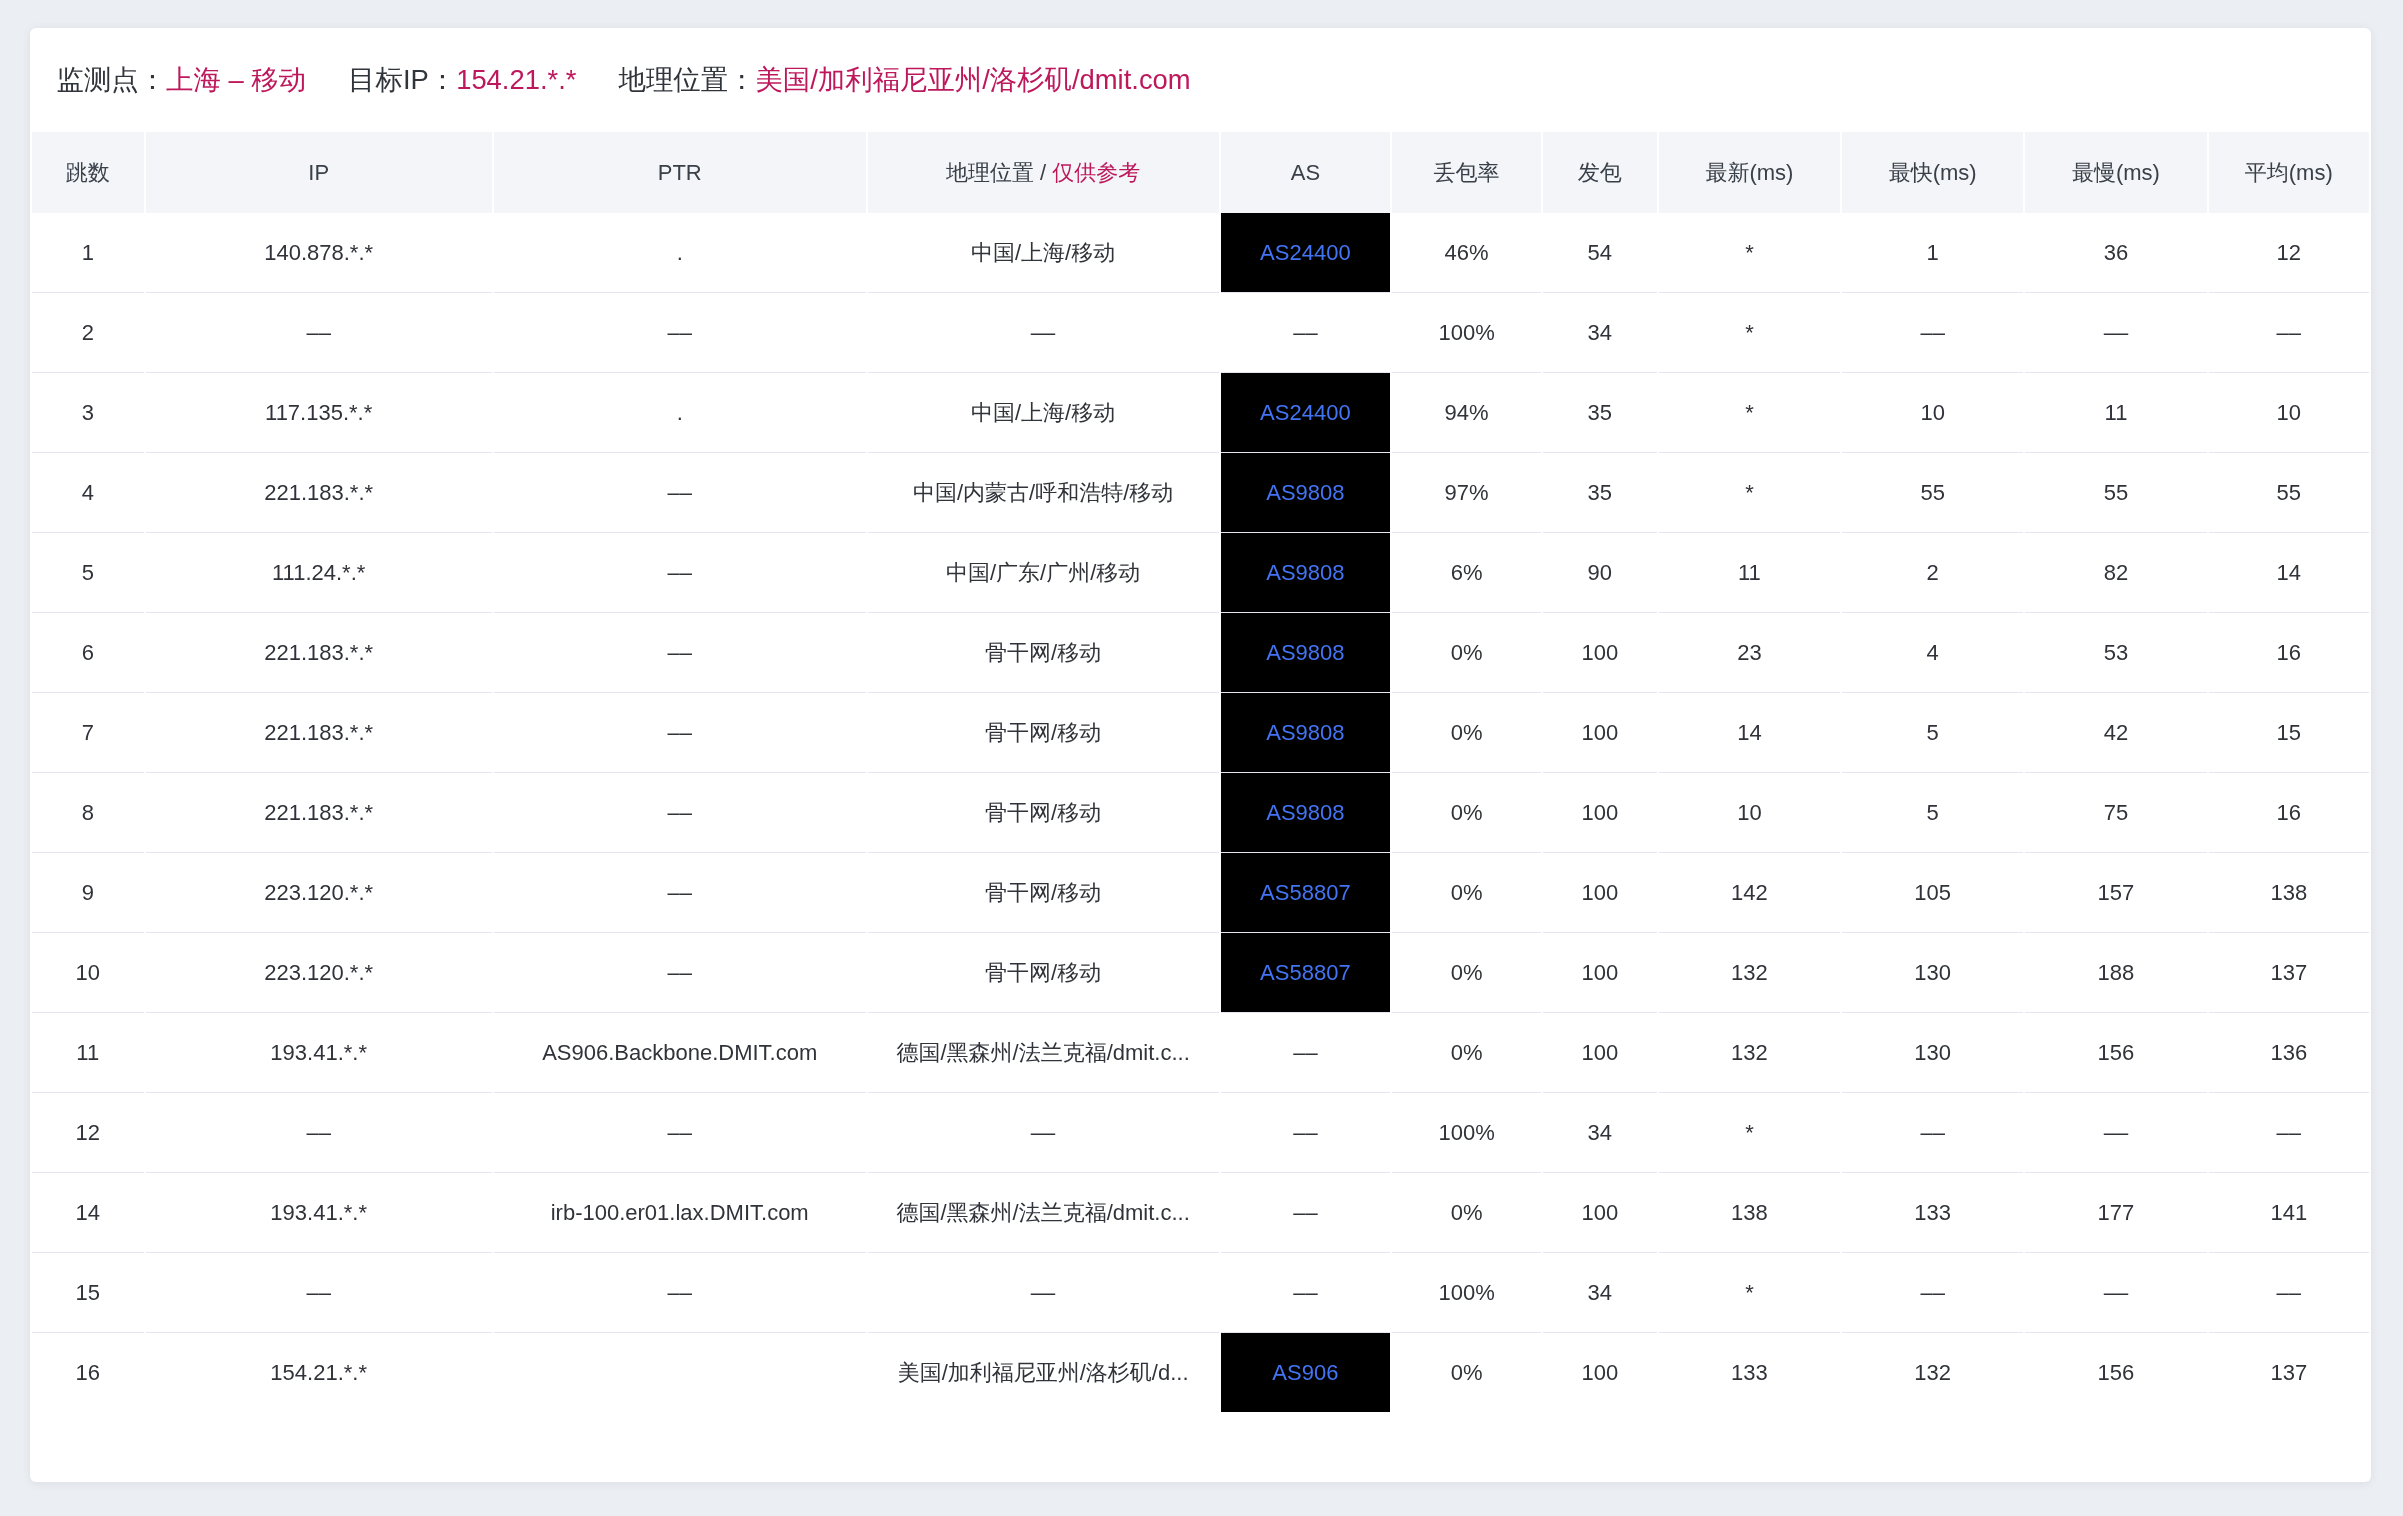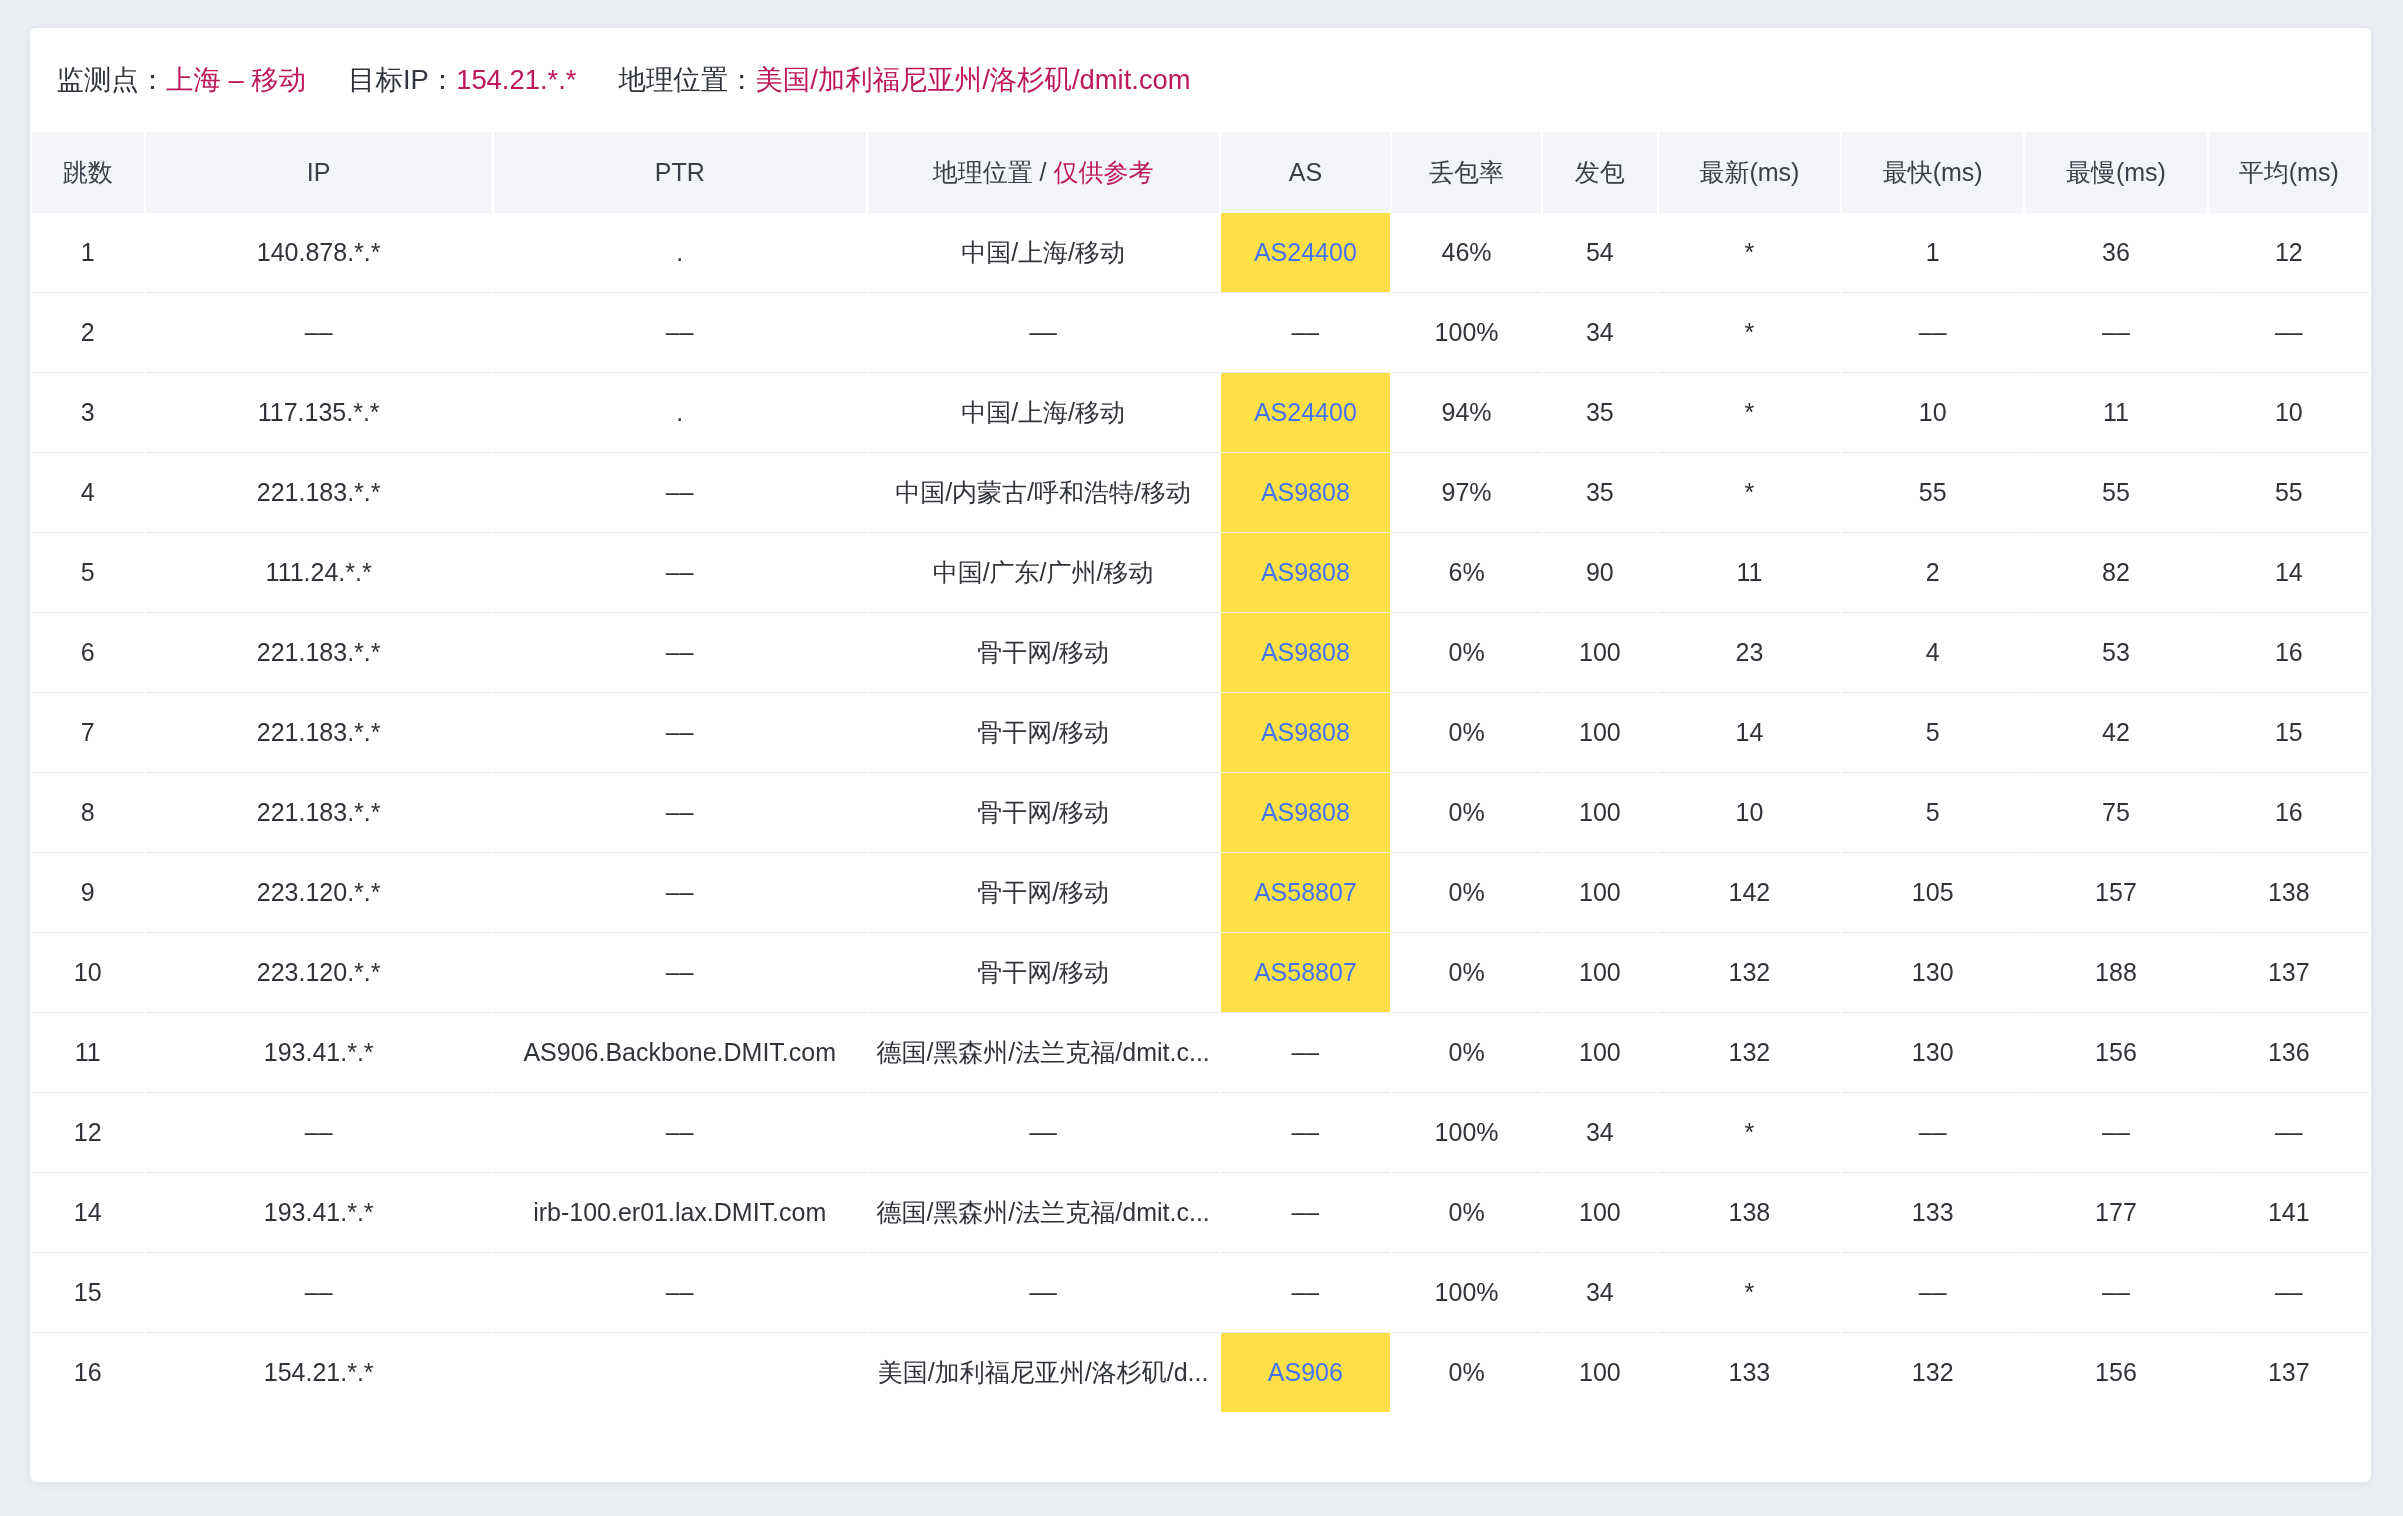--- a/index.html
+++ b/index.html
@@ -27,42 +27,42 @@
     white-space:nowrap;
   }
   .info-label{font-weight:500;color:#30343b;}
   .info-value{color:#be185d;text-decoration:none;margin-right:42px;cursor:pointer;}
   .info-value:last-child{margin-right:12px;}
   table.hops{
     width:100%;
     table-layout:fixed;
     border-collapse:separate;
     border-spacing:2.8px 0;
-    font-size:25px;
+    font-size:22px;
     color:#303339;
   }
   table.hops th{
     background:#f3f5f8;
     height:81px;
     font-weight:500;
     color:#3a4049;
     text-align:center;
     padding:0 5.7px;
     overflow:hidden;white-space:nowrap;text-overflow:ellipsis;
   }
   table.hops td{
     height:79px;
     border-bottom:0.9px solid #e4e8ee;
     text-align:center;
     vertical-align:middle;
     padding:0 5.7px;
     overflow:hidden;white-space:nowrap;text-overflow:ellipsis;
   }
   table.hops tbody tr:last-child td{border-bottom:none;}
-  td.has-as{background:#fde047;}
+  td.has-as{background:#000000;}
   .as-link{color:#4374f4;text-decoration:none;cursor:pointer;}
   .note-red{color:#be185d;}
   .hdr-sep{color:#3a4049;}
 </style>
 </head>
 <body>
 
 <div class="card">
 
   <div class="info-bar">

